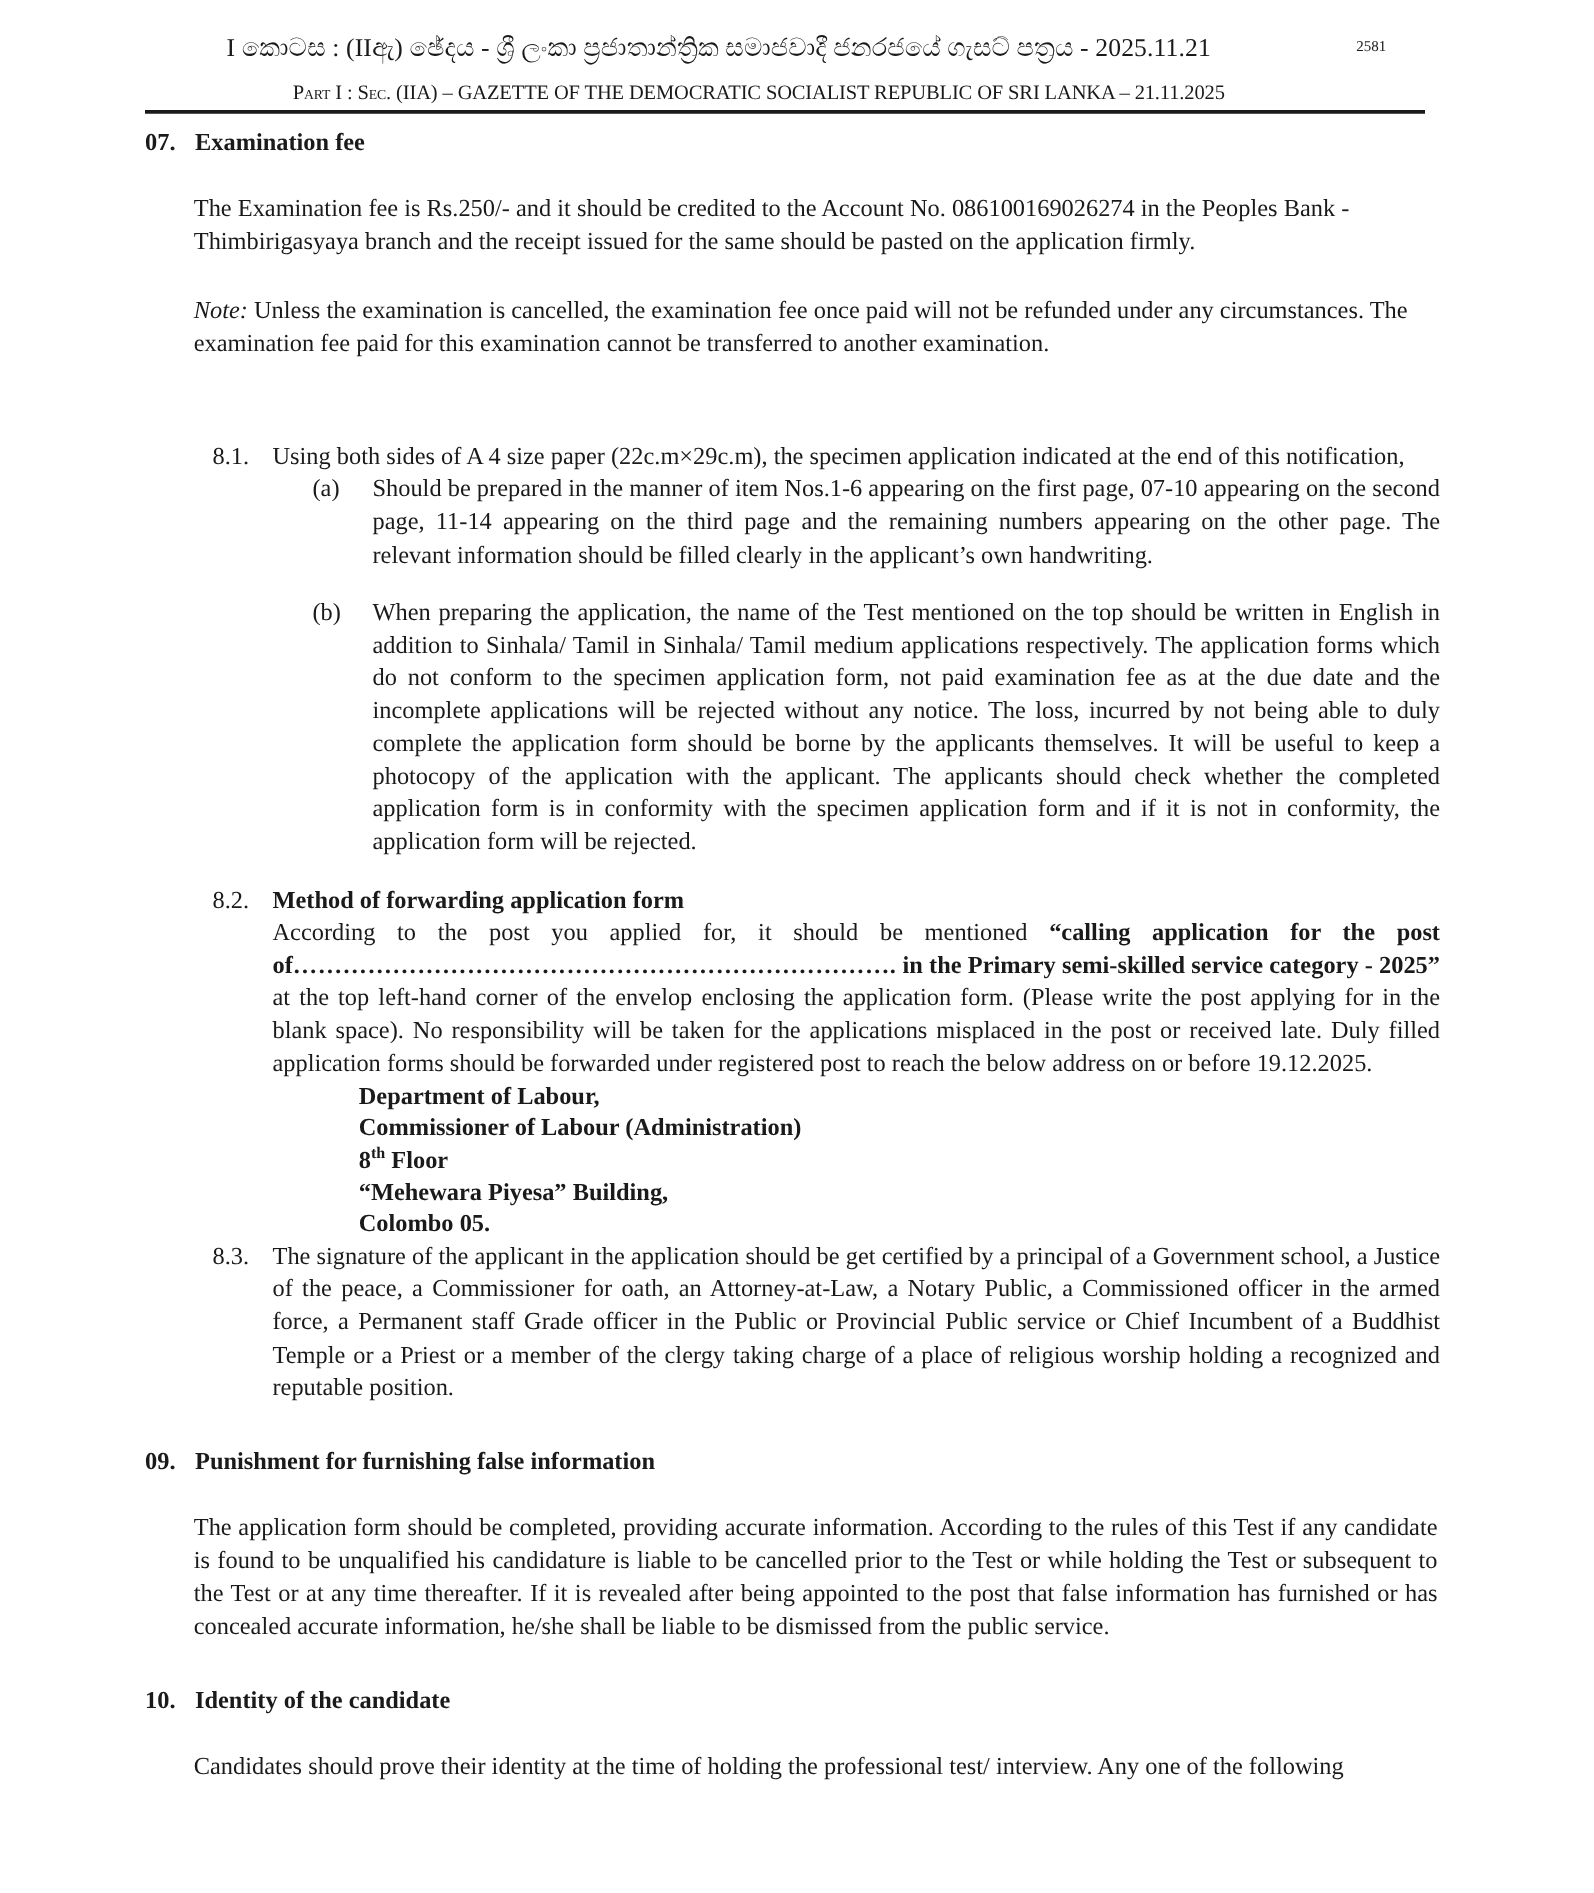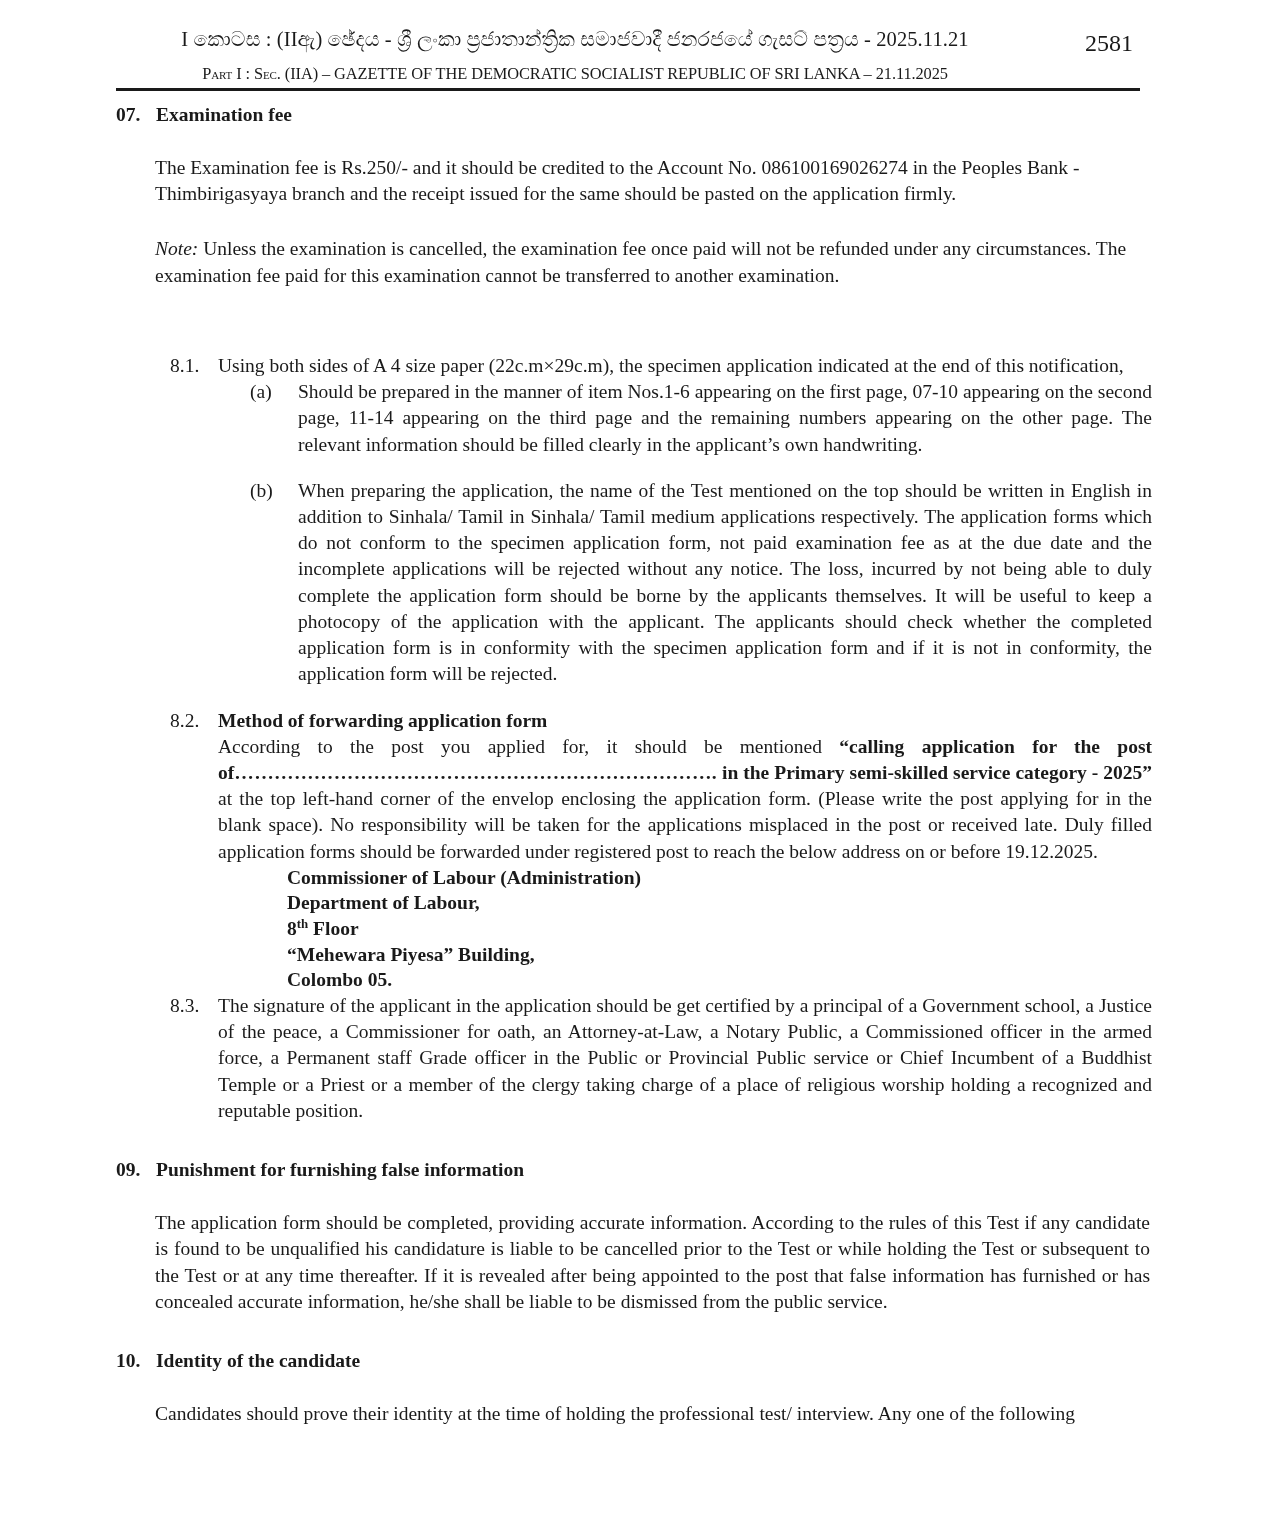--- a/index.html
+++ b/index.html
@@ -35,30 +35,31 @@
     width: 1150px;
     text-align: center;
     font-size: 20.5px;
     letter-spacing: 0.1px;
     white-space: nowrap;
   }
   .masthead-pageno {
     position: absolute;
     left: 1085px;
     top: 2px;
-    font-size: 24px;
+    font-size: 12px;
   }
   .masthead-row2 {
     margin-top: 2px;
     width: 1150px;
     text-align: center;
     font-size: 16.4px;
     font-variant: small-caps;
     letter-spacing: -0.1px;
     white-space: nowrap;
+    padding-left: 32px;
   }
   .masthead-rule {
     position: absolute;
     left: 116px;
     top: 88px;
     width: 1024px;
     height: 3px;
     background: #1a1a1a;
   }
 
@@ -202,22 +203,22 @@
 
     <div class="sub">
       <span class="marker">8.2.</span>
       <span class="content">
         <div class="subhead">Method of forwarding application form</div>
         <div style="text-align:justify"><span>According to the post you applied for, it should be mentioned </span><b class="inline">“calling application for the post of</b><span class="dots">……………………………………………………………….</span><b class="inline"> in the Primary semi-skilled service category - 2025”</b><span> at the top left-hand corner of the envelop enclosing the application form. (Please write the post applying for in the blank space). No responsibility will be taken for the applications misplaced in the post or received late. Duly filled application forms should be forwarded under registered post to reach the below address on or before 19.12.2025.</span></div>
       </span>
     </div>
 
     <div class="address">
+      <div>Department of Labour,</div>
       <div>Commissioner of Labour (Administration)</div>
-      <div>Department of Labour,</div>
       <div><span>8</span><sup>th</sup><span> Floor</span></div>
       <div>“Mehewara Piyesa” Building,</div>
       <div>Colombo 05.</div>
     </div>
 
     <div class="sub">
       <span class="marker">8.3.</span>
       <span class="content">The signature of the applicant in the application should be get certified by a principal of a Government school, a Justice of the peace, a Commissioner for oath, an Attorney-at-Law, a Notary Public, a Commissioned officer in the armed force, a Permanent staff Grade officer in the Public or Provincial Public service or Chief Incumbent of a Buddhist Temple or a Priest or a member of the clergy taking charge of a place of religious worship holding a recognized and reputable position.</span>
     </div>
 

